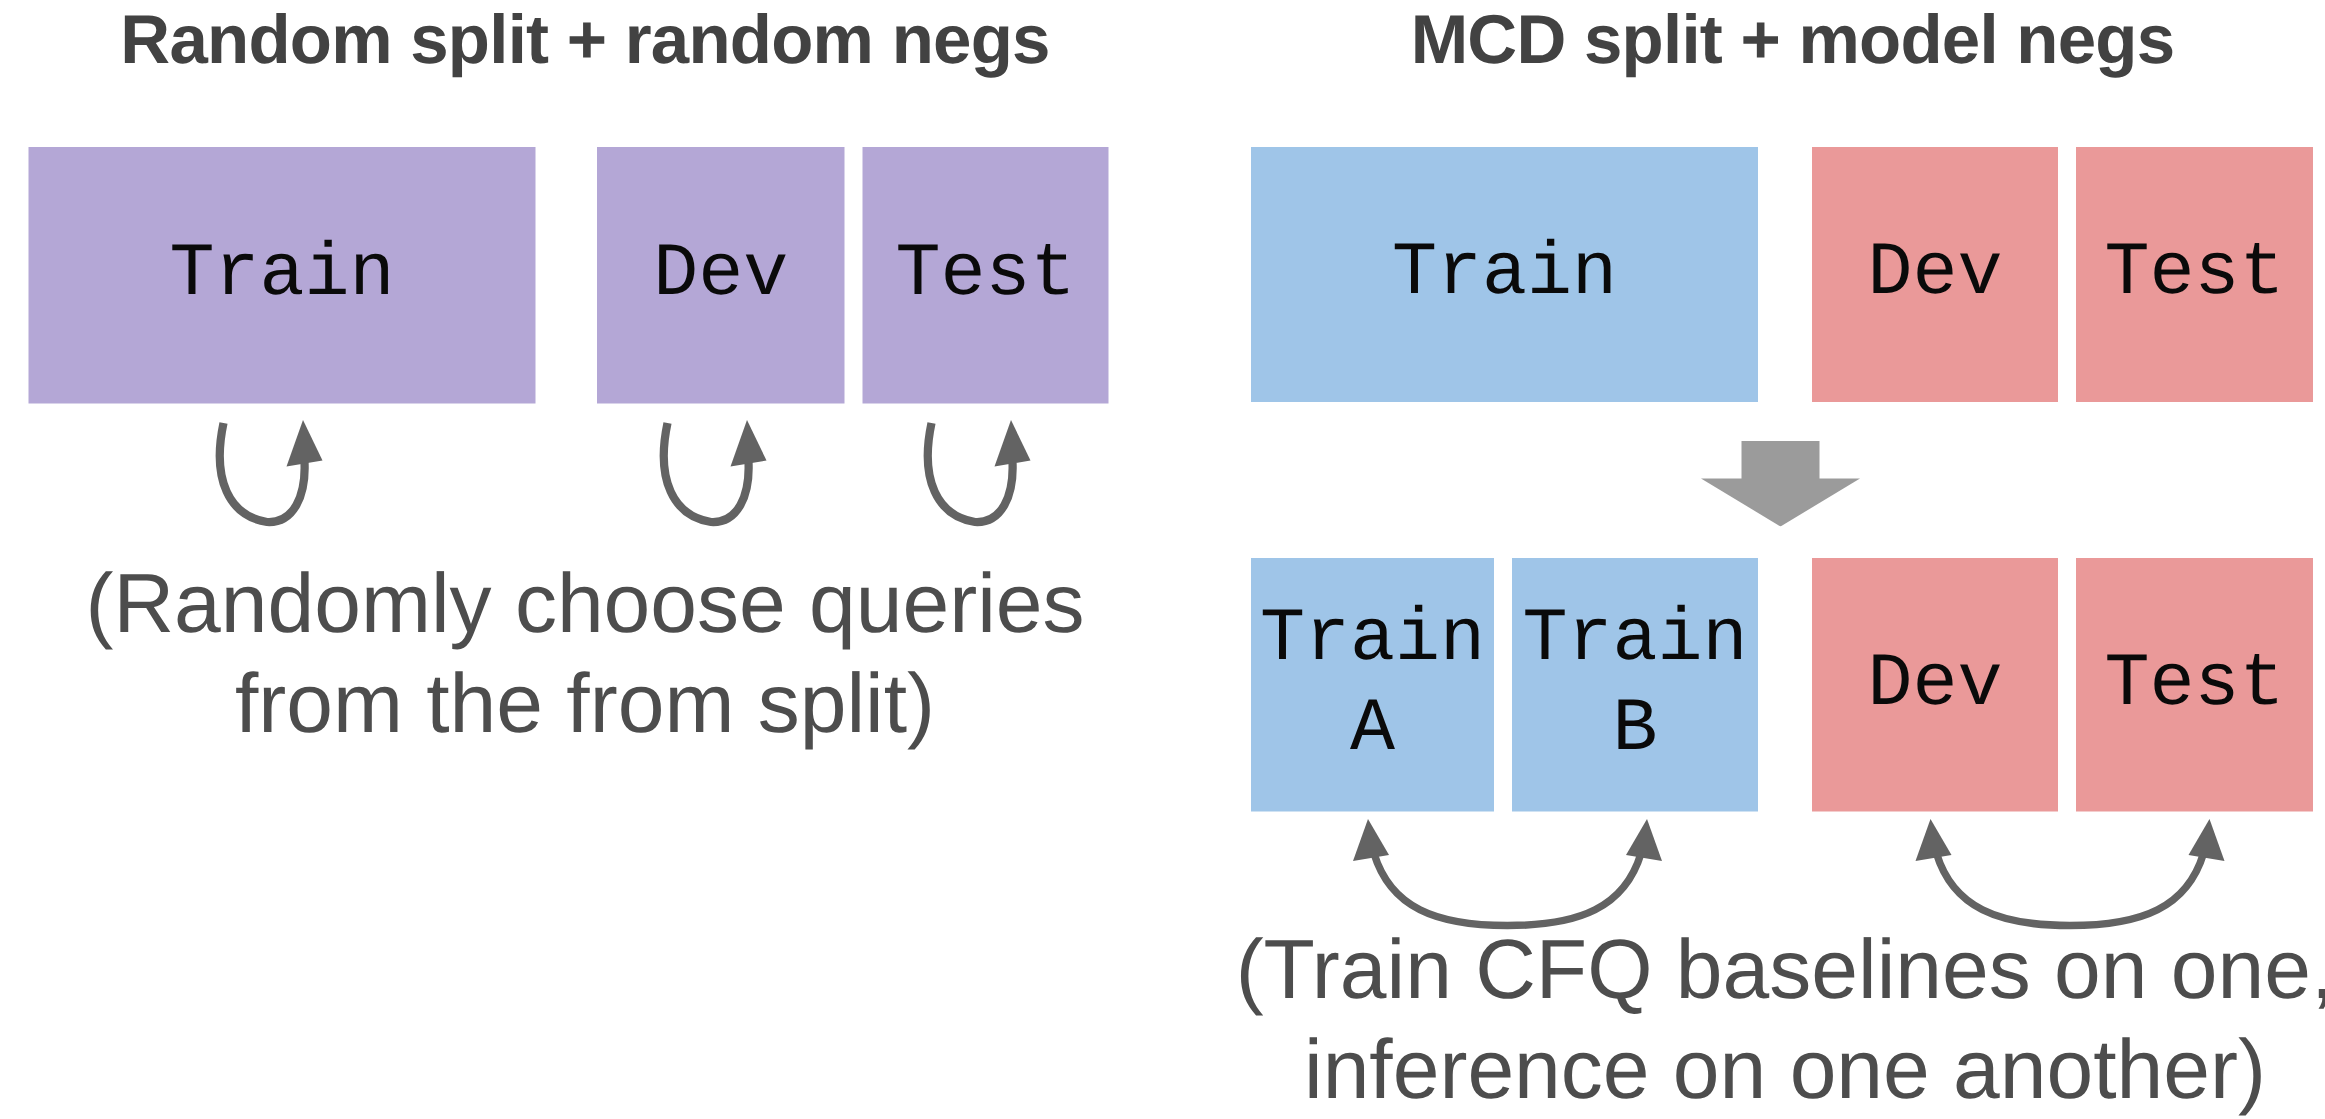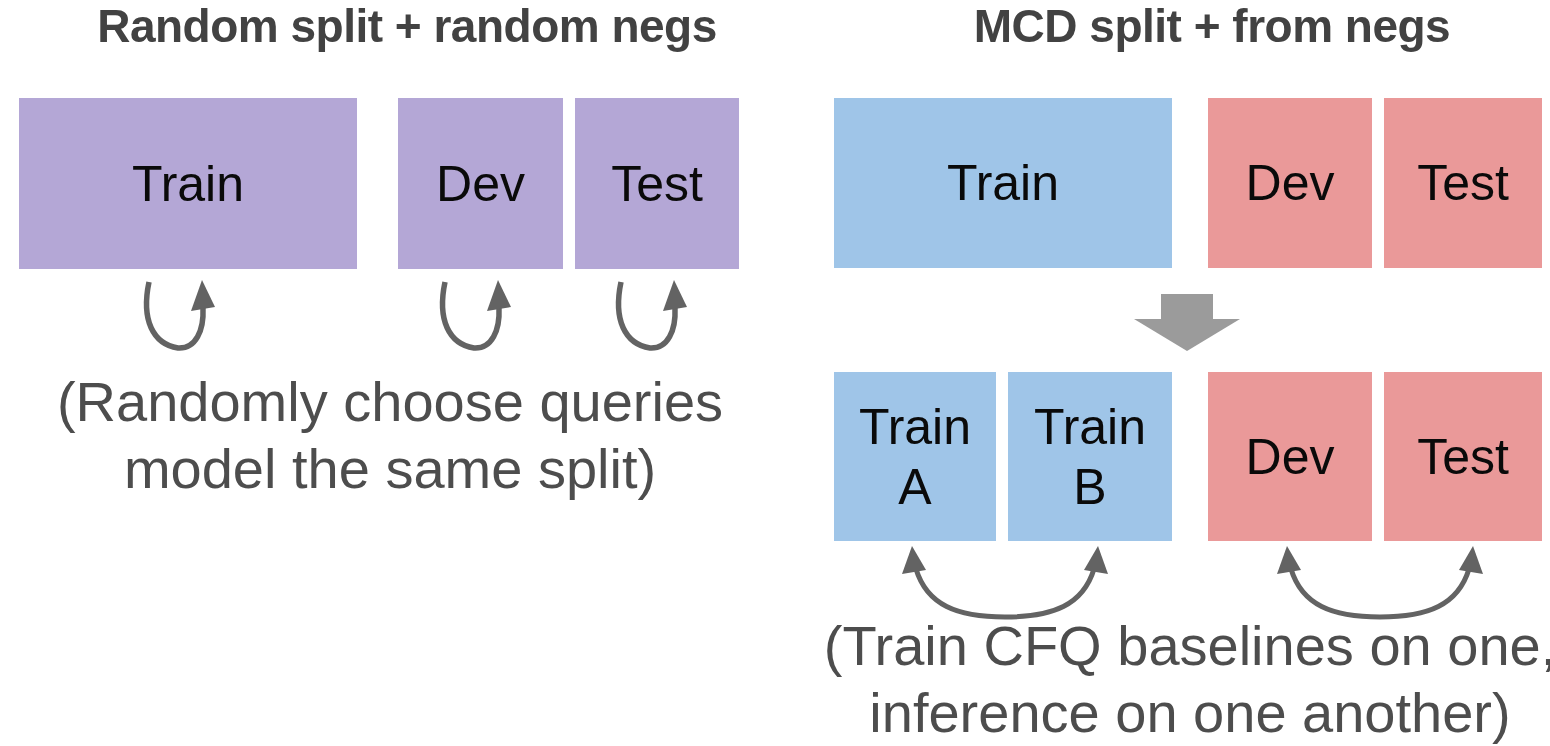--- a/index.html
+++ b/index.html
@@ -8,26 +8,26 @@
     --loop-arrow:#636363; --block-arrow:#9b9b9b; --box-label:#0a0a0a;
   }
   html,body{margin:0;padding:0;background:#fff;}
   #canvas{
     position:relative; width:1550px; height:746px; background:#ffffff;
     font-family:"Liberation Sans", sans-serif; overflow:hidden;
   }
   .abs{position:absolute;}
   .panel-title{
     font-weight:bold; font-size:46px; letter-spacing:-0.5px;
-    color:var(--title-text); text-align:center; line-height:54px; white-space:nowrap;padding-left:17px;
+    color:var(--title-text); text-align:center; line-height:54px; white-space:nowrap;
   }
   .split-box{
     display:flex; align-items:center; justify-content:center;
     flex-direction:column; text-align:center;
-    color:var(--box-label); font-size:50px; line-height:60px;
+    color:var(--box-label); font-size:50px; line-height:60px;font-family:Liberation Mono, monospace;
   }
   .split-box.purple{background:var(--purple);}
   .split-box.blue{background:var(--blue);}
   .split-box.pink{background:var(--pink);}
   .caption{
     font-size:56px; line-height:67px; color:var(--caption-text);
     text-align:center; white-space:nowrap;
   }
   .loop-arrow path{stroke:var(--loop-arrow); fill:none; stroke-width:5.5px;}
   .loop-arrow polygon{fill:var(--loop-arrow);}
@@ -60,24 +60,24 @@
     <path d="M11,4 C3,42 15,66 40,70 C58,71 66,52 65,30"></path>
     <polygon points="53,33 77,29 64,2"></polygon>
   </svg>
   <svg class="abs loop-arrow" style="left:610px; top:278px;" width="86" height="74" viewBox="0 0 86 74">
     <path d="M11,4 C3,42 15,66 40,70 C58,71 66,52 65,30"></path>
     <polygon points="53,33 77,29 64,2"></polygon>
   </svg>
 
   <div class="abs caption" style="left:0px; top:368px; width:780px;">
     <div>(Randomly choose queries</div>
-    <div>model the same split)</div>
+    <div>from the from split)</div>
   </div>
 
-  <div class="abs panel-title" style="left:840px; top:-1px; width:710px;">MCD split + from negs</div>
+  <div class="abs panel-title" style="left:840px; top:-1px; width:710px;">MCD split + model negs</div>
 
   <div class="abs split-box blue" style="left:834px; top:98px; width:338px; height:170px;">
     <span>Train</span>
   </div>
   <div class="abs split-box pink" style="left:1208px; top:98px; width:164px; height:170px;">
     <span>Dev</span>
   </div>
   <div class="abs split-box pink" style="left:1384px; top:98px; width:158px; height:170px;">
     <span>Test</span>
   </div>

